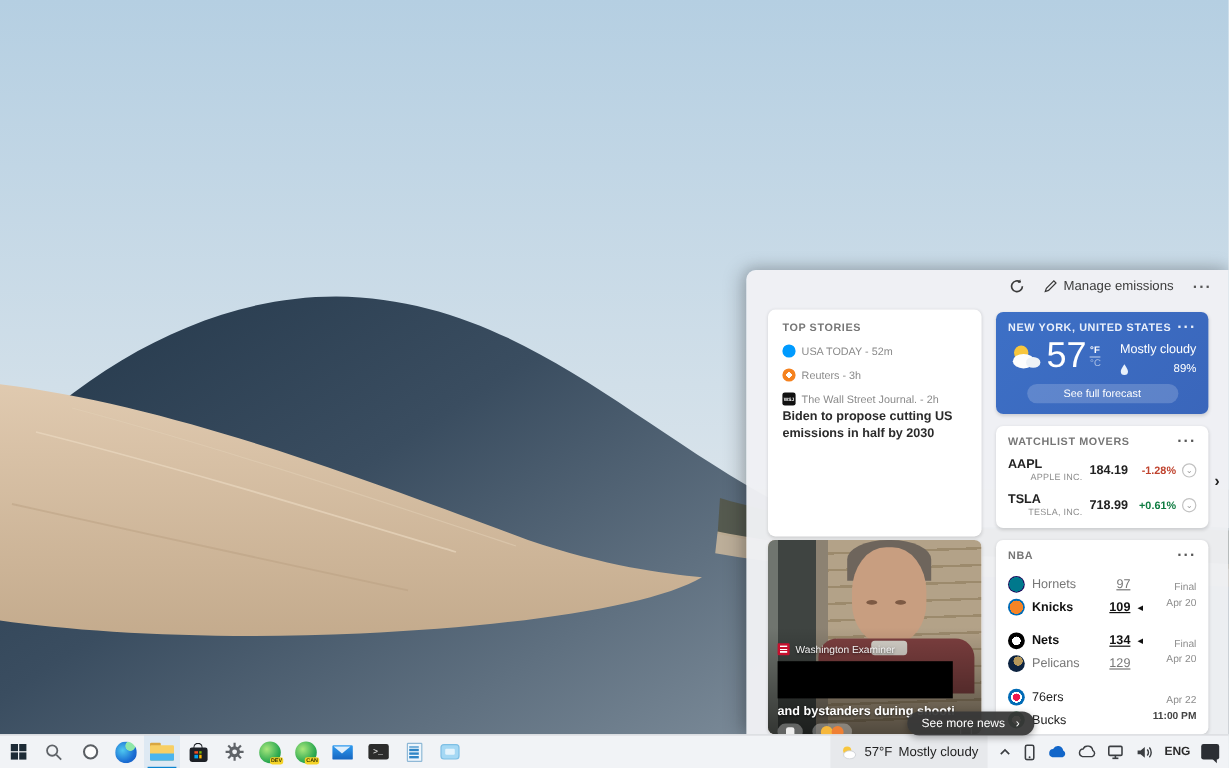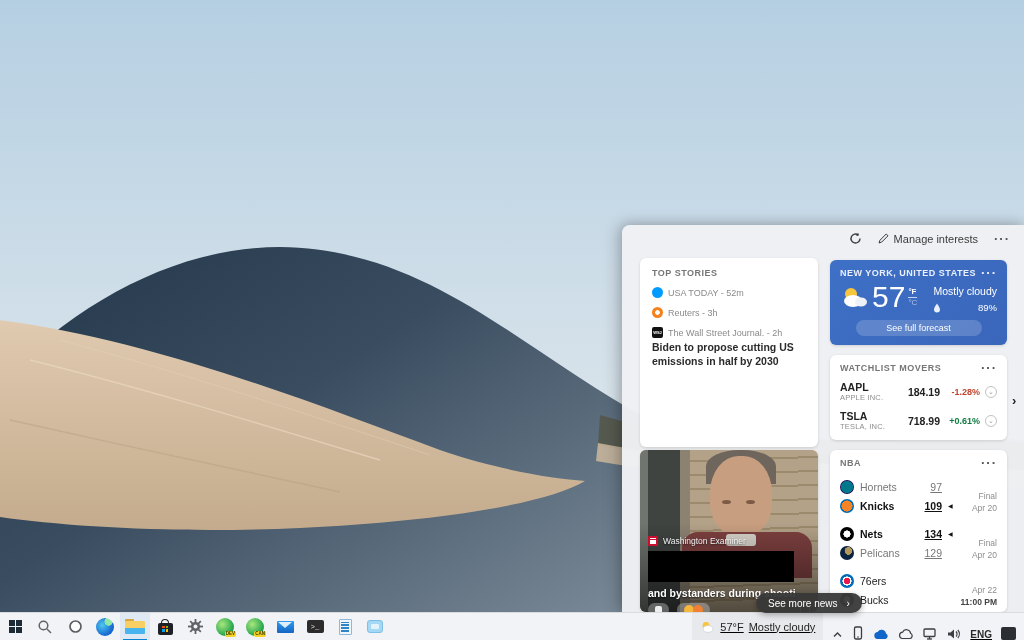--- a/index.html
+++ b/index.html
@@ -54,21 +54,21 @@
   .w-cond { font-size:10.5px; }
   .w-hum { display:flex; align-items:center; justify-content:space-between; gap:3px; font-size:9.5px; margin-top:3px; }
   .w-cta { margin:7px auto 0; width:126px; height:16px; border-radius:9px; background:rgba(255,255,255,.18);
     font-size:9px; display:flex; align-items:center; justify-content:center; }
 
   
   #watchlist-card { left:208px; top:130px; width:177px; height:85px; padding:8px 10px; }
   .wl-row { display:flex; align-items:center; margin-top:8px; }
   .wl-name { width:62px; }
   .wl-ticker { font-size:10.5px; font-weight:700; color:#222; }
-  .wl-company { font-size:7.5px; color:#8d8d8d; letter-spacing:.2px; }
+  .wl-company { font-size:7.5px; color:#8d8d8d; letter-spacing:.2px;text-align:right; }
   .wl-price { font-size:10.5px; font-weight:700; color:#222; margin-left:auto; }
   .wl-change { font-size:9px; font-weight:700; width:40px; text-align:right; }
   .chg-down { color:#c0432e; }
   .chg-up { color:#0e7c41; }
   .wl-action { width:12px; height:12px; border:1px solid #c2c2c2; border-radius:50%; margin-left:5px;
     display:flex; align-items:center; justify-content:center; color:#9a9a9a; font-size:7px; }
   #carousel-next { position:absolute; left:390px; top:168px; font-size:13px; font-weight:700; color:#222; }
 
   
   #video-card { left:18px; top:225px; width:178px; height:162px; padding:0; }
@@ -93,21 +93,21 @@
   .rx-row { position:absolute; left:8px; top:153px; width:162px; display:flex; align-items:center; gap:8px; }
   .rx-pill { height:13px; border-radius:7px; background:rgba(230,230,230,.35); display:flex; align-items:center;
     justify-content:center; gap:3px; padding:0 7px; }
   .rx-thumb { width:7px; height:7px; background:#eee; border-radius:2px 2px 0 2px; }
   .rx-emoji { width:10px; height:10px; border-radius:50%; }
   .rx-e1 { background:#f6b73c; } .rx-e2 { background:#ef8034; margin-left:-4px; }
   .rx-comment { width:10px; height:9px; border:1.5px solid #ddd; border-radius:2px; margin-left:auto; }
 
   
   #nba-card { left:208px; top:225px; width:177px; height:162px; padding:8px 10px; }
-  .game { display:flex; margin-top:9px;align-items:flex-end; }
+  .game { display:flex; margin-top:9px; }
   .g-rows { flex:1; }
   .g-row { display:flex; align-items:center; height:19px; gap:6px; }
   .tlogo { width:14px; height:14px; border-radius:50%; flex:0 0 auto; }
   .lg-hornets { background:radial-gradient(circle at 50% 50%, #00788c 0 60%, #1d1160 62%); }
   .lg-knicks { background:radial-gradient(circle at 50% 50%, #f58426 0 55%, #006bb6 57%); }
   .lg-nets { background:radial-gradient(circle at 50% 50%, #fff 0 35%, #000 37%); }
   .lg-pelicans { background:radial-gradient(circle at 60% 35%, #b4975a 0 30%, #0c2340 32%); }
   .lg-76ers { background:radial-gradient(circle at 50% 50%, #ed174c 0 30%, #fff 32% 45%, #006bb6 47%); }
   .lg-bucks { background:radial-gradient(circle at 50% 50%, #eee1c6 0 35%, #00471b 37%); }
   .g-name { font-size:10.5px; color:#777; }
@@ -151,21 +151,21 @@
   .mail-env { position:relative; width:17px; height:12px; background:linear-gradient(180deg,#2f9bf0,#1565c0); border-radius:1px; }
   .mail-env::after { content:""; position:absolute; left:1px; top:1px; border-left:7.5px solid transparent;
     border-right:7.5px solid transparent; border-top:6px solid rgba(255,255,255,.85); }
   .term { width:17px; height:13px; background:#2c2c2c; border-radius:2px; color:#e8e8e8;
     font-family:"Liberation Mono", monospace; font-size:7px; display:flex; align-items:center; justify-content:center; }
   .notes { width:13px; height:16px; background:#eef6fc; border:1px solid #8fb8d6; border-radius:1px; padding:2px 1.5px; display:flex; flex-direction:column; gap:1.5px; }
   .notes i { height:1.5px; background:#2f86c7; }
   .blueapp { width:16px; height:13px; background:#a5d8f4; border:1px solid #7ebfe4; border-radius:3px; display:flex; align-items:center; justify-content:center; }
   .blueapp i { width:8px; height:5px; background:#e3f3fc; border-radius:1px; }
 
-  #tray { margin-left:auto; display:flex; align-items:flex-end; height:100%; padding-right:8px; gap:9px;text-decoration:underline; }
+  #tray { margin-left:auto; display:flex; align-items:center; height:100%; padding-right:8px; gap:9px; }
   #weather-chip { display:flex; align-items:center; gap:5px; height:100%; padding:0 8px;
     background:rgba(0,0,0,.04); font-size:11px; color:#1f1f1f; }
   .tray-text { font-size:10px; color:#2a2a2a; font-weight:700; }
   .tray-ic { display:flex; align-items:center; justify-content:center; }
   #action-center { width:15px; height:13px; background:#2b2e33; border-radius:2px; position:relative; }
   #action-center::after { content:""; position:absolute; right:2px; bottom:-3px;
     border-left:4px solid transparent; border-top:4px solid #2b2e33; }
 </style>
 </head>
 <body>
@@ -211,21 +211,21 @@
       <span class="hdr-btn">
         <svg width="13" height="13" viewBox="0 0 13 13">
           <path d="M11 6.5 A4.5 4.5 0 1 1 9.4 3.1" stroke="#3b3b3b" stroke-width="1.4" fill="none"></path>
           <path d="M9.2 0.8 L9.7 3.4 L7.1 3.9 Z" fill="#3b3b3b"></path>
         </svg>
       </span>
       <span class="hdr-btn">
         <svg width="11" height="11" viewBox="0 0 11 11">
           <path d="M1 10 L2 7.2 L8.2 1 L10 2.8 L3.8 9 Z" stroke="#3b3b3b" stroke-width="1" fill="none"></path>
         </svg>
-        <span>Manage interests</span>
+        <span>Manage emissions</span>
       </span>
       <span class="ellipsis">···</span>
     </div>
 
     <div class="card" id="top-stories">
       <div class="card-title">TOP STORIES</div>
 
       <div class="story">
         <div class="story-meta">
           <span class="src-dot src-usa"></span>

